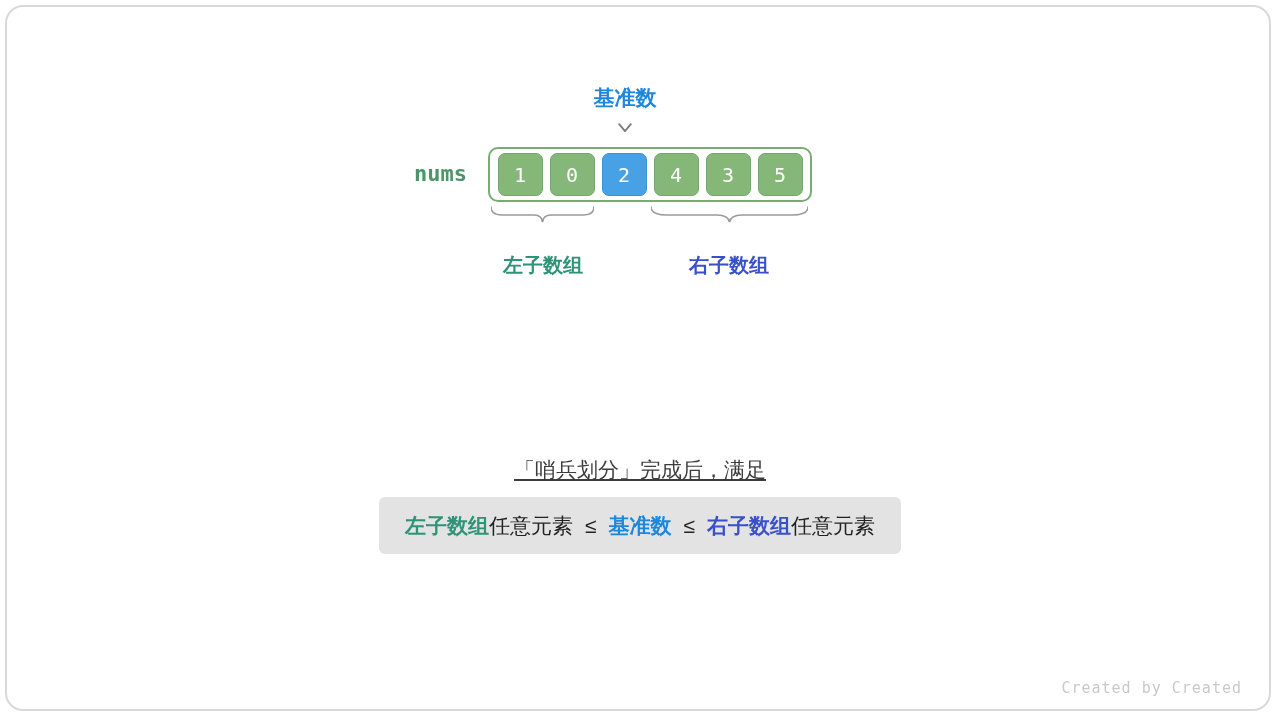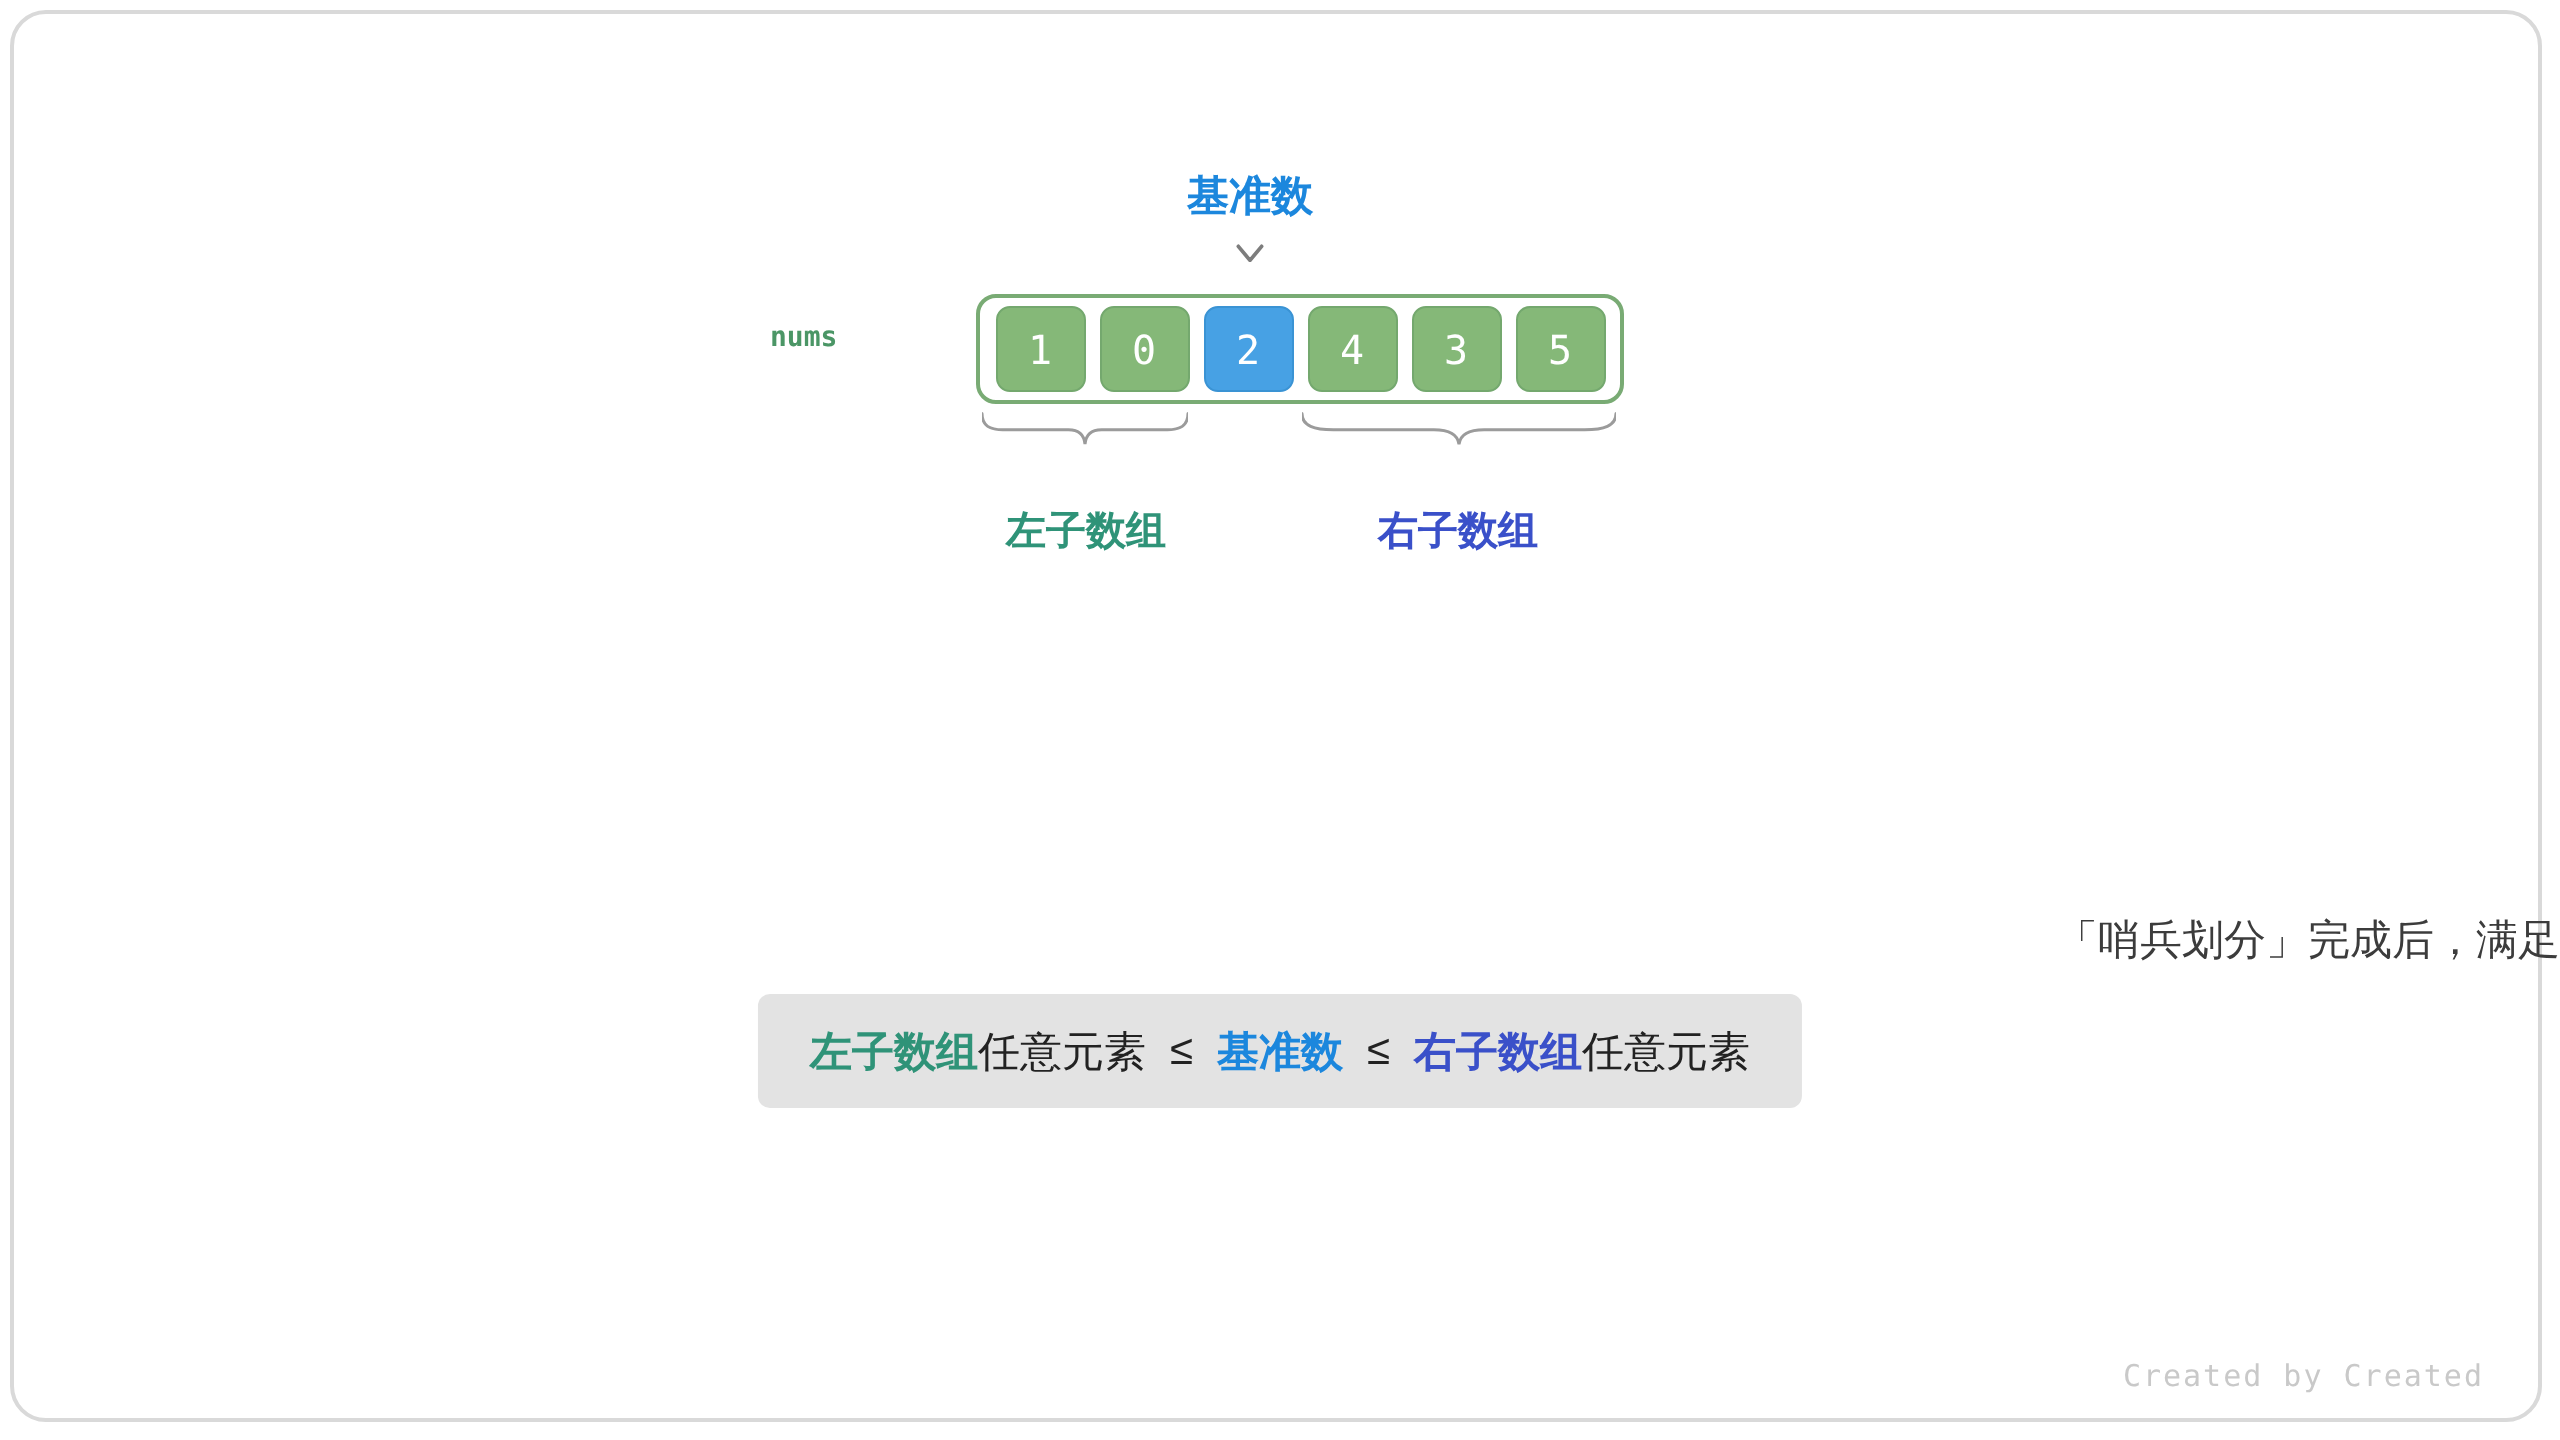--- a/index.html
+++ b/index.html
@@ -34,22 +34,23 @@
     color: var(--pivot-blue, #1c87dd);
   }
   .arrow-down {
     position: absolute;
     left: 618px; top: 118px;
     width: 14px; height: 10px;
   }
   .nums-label {
     position: absolute;
     left: 385px; top: 161px; width: 82px;
+    text-align: right;
     font-family: "DejaVu Sans Mono", monospace;
-    font-size: 14px;
+    font-size: 22px;
     font-weight: bold;
     color: var(--nums-green, #4b9666);
   }
   .array-outline {
     position: absolute;
     left: 488px; top: 147px;
     width: 324px; height: 55px;
     box-sizing: border-box;
     border: 2px solid var(--outline-green, #79ab74);
     border-radius: 10px;
@@ -89,23 +90,24 @@
     width: 130px;
     text-align: center;
     font-size: 20px;
     font-weight: bold;
   }
   .sub-label.left  { left: 478px; color: var(--teal, #2f9378); }
   .sub-label.right { left: 664px; color: var(--royal, #3a50c9); }
   .caption {
     position: absolute;
     left: 0; top: 456px; width: 1280px;
-    text-align: right;
+    text-align: center;
     font-size: 21px;
     color: var(--text-dark, #3c3c3c);
+    text-decoration: underline;
   }
   .condition-box {
     position: absolute;
     left: 50%; top: 497px;
     transform: translateX(-50%);
     height: 57px;
     background: var(--box-bg, #e3e3e3);
     border-radius: 6px;
     display: flex;
     align-items: center;

